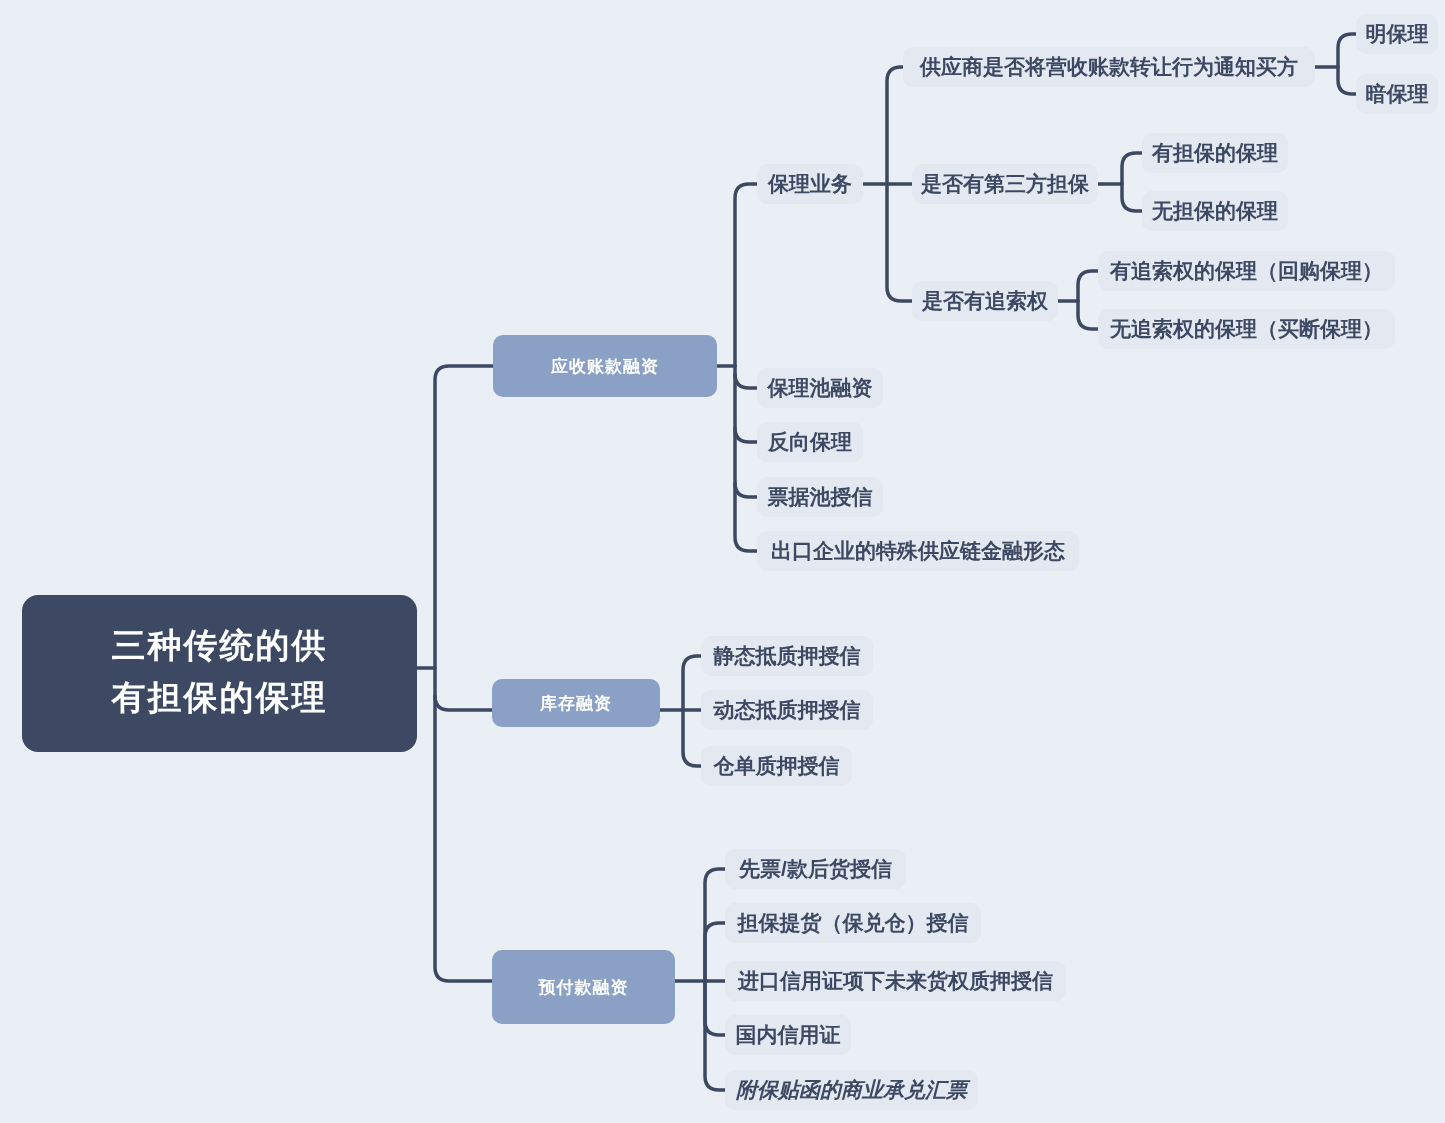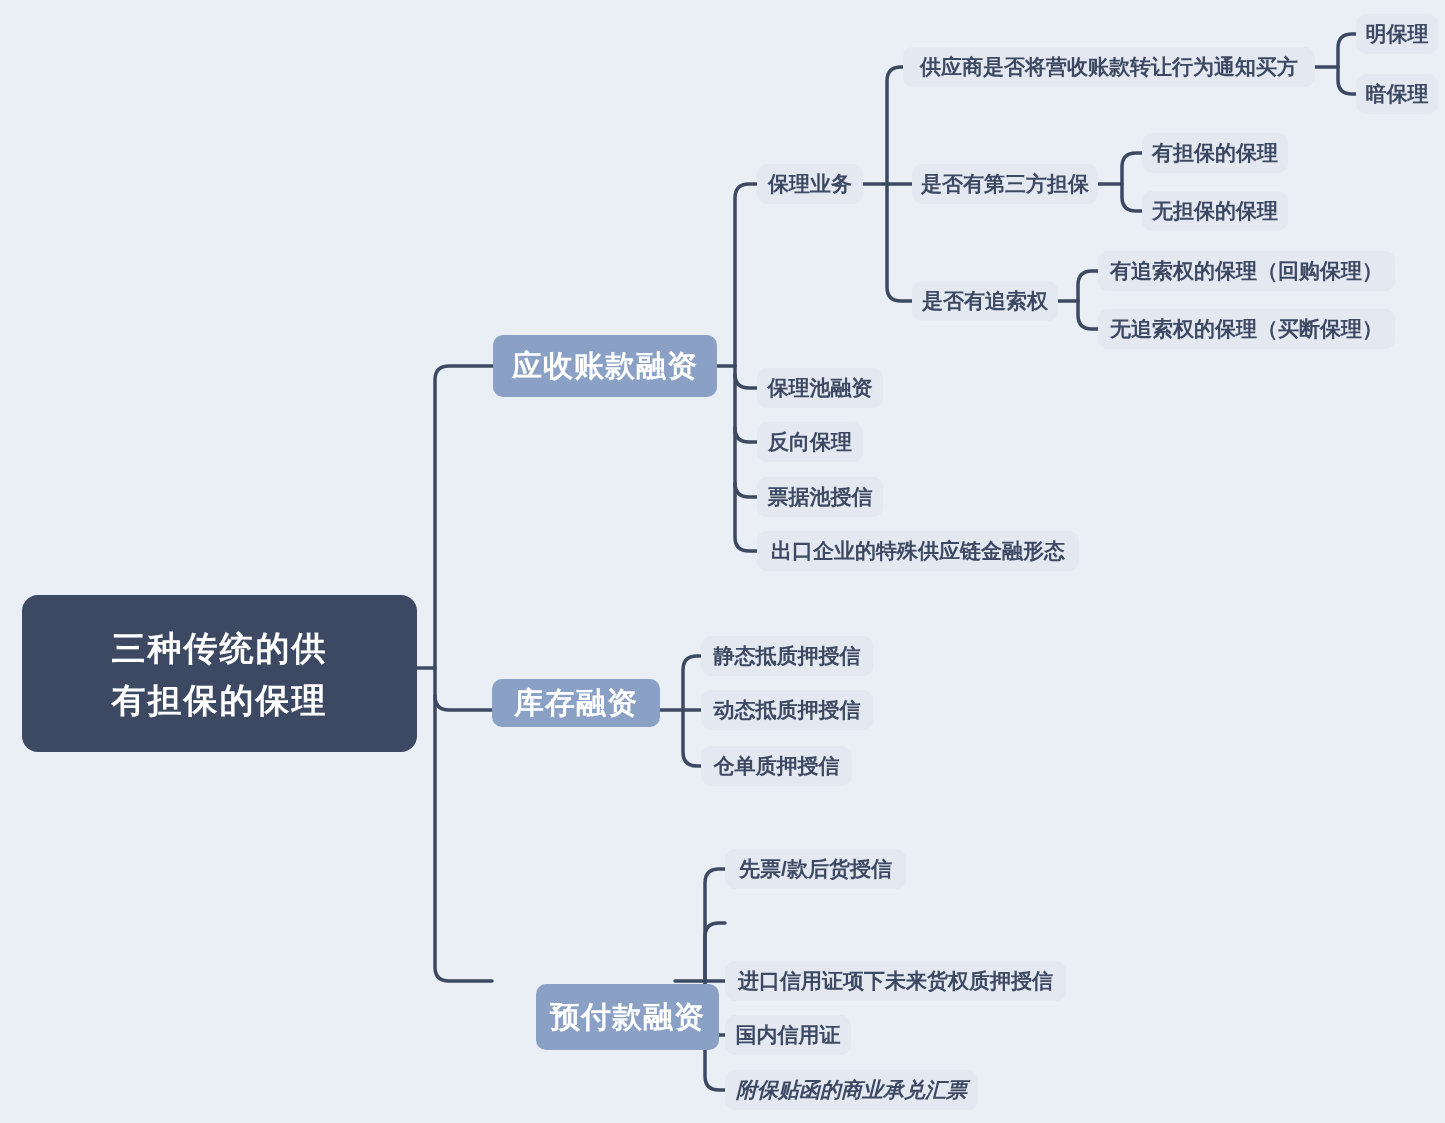--- a/index.html
+++ b/index.html
@@ -24,32 +24,32 @@
     display:flex;align-items:center;justify-content:center;
     white-space:nowrap;cursor:default;
   }
   .node-root{
     background:var(--root-fill);color:var(--node-text-light);
     border-radius:16px;flex-direction:column;
     font-size:34px;font-weight:bold;line-height:52px;letter-spacing:2px;
   }
   .node-l2{
     background:var(--branch-fill);color:var(--node-text-light);
-    border-radius:10px;font-size:30px;font-weight:bold;letter-spacing:1px;
+    border-radius:10px;font-size:17px;font-weight:bold;letter-spacing:1px;
   }
   .node-leaf{
     background:var(--leaf-fill);color:var(--ink);
     border-radius:10px;font-size:21px;font-weight:600;
     padding:0 12px;
   }
   
-  #nroot   {left:22px;  top:595px; width:395px; height:157px;}
+  #nroot   {left:22px;  top:595px; width:395px; height:157px;font-family:Liberation Mono, monospace;}
   #nrecv   {left:493px; top:335px; width:224px; height:62px;}
   #ninv    {left:492px; top:679px; width:168px; height:48px;}
-  #npre    {left:492px; top:984px; width:183px; height:66px;margin-left:44px;}
+  #npre    {left:492px; top:950px; width:183px; height:74px;}
   #nfact   {left:757px; top:164px; width:106px; height:40px;}
   #npool   {left:757px; top:368px; width:126px; height:40px;}
   #nreverse{left:757px; top:422px; width:106px; height:40px;}
   #nbill   {left:757px; top:477px; width:126px; height:40px;}
   #nexport {left:757px; top:531px; width:322px; height:40px;}
   #nnotify {left:903px; top:47px;  width:412px; height:40px;}
   #nthird  {left:912px; top:164px; width:186px; height:40px;}
   #nrec    {left:912px; top:281px; width:146px; height:40px;}
   #nopen   {left:1356px;top:14px;  width:82px;  height:40px;}
   #nhidden {left:1356px;top:74px;  width:82px;  height:40px;}
@@ -136,17 +136,18 @@
   <div class="node node-leaf" id="nguar">有担保的保理</div>
   <div class="node node-leaf" id="nunguar">无担保的保理</div>
   <div class="node node-leaf" id="nwithrec">有追索权的保理（回购保理）</div>
   <div class="node node-leaf" id="nworec">无追索权的保理（买断保理）</div>
 
   <div class="node node-leaf" id="nstatic">静态抵质押授信</div>
   <div class="node node-leaf" id="ndyn">动态抵质押授信</div>
   <div class="node node-leaf" id="nware">仓单质押授信</div>
 
   <div class="node node-leaf" id="nbf">先票/款后货授信</div>
+  <div class="node node-leaf" id="ngd">担保提货（保兑仓）授信</div>
   <div class="node node-leaf" id="nimp">进口信用证项下未来货权质押授信</div>
   <div class="node node-leaf" id="ndom">国内信用证</div>
   <div class="node node-leaf" id="nacc">附保贴函的商业承兑汇票</div>
 
 </div>
 
 </body></html>

